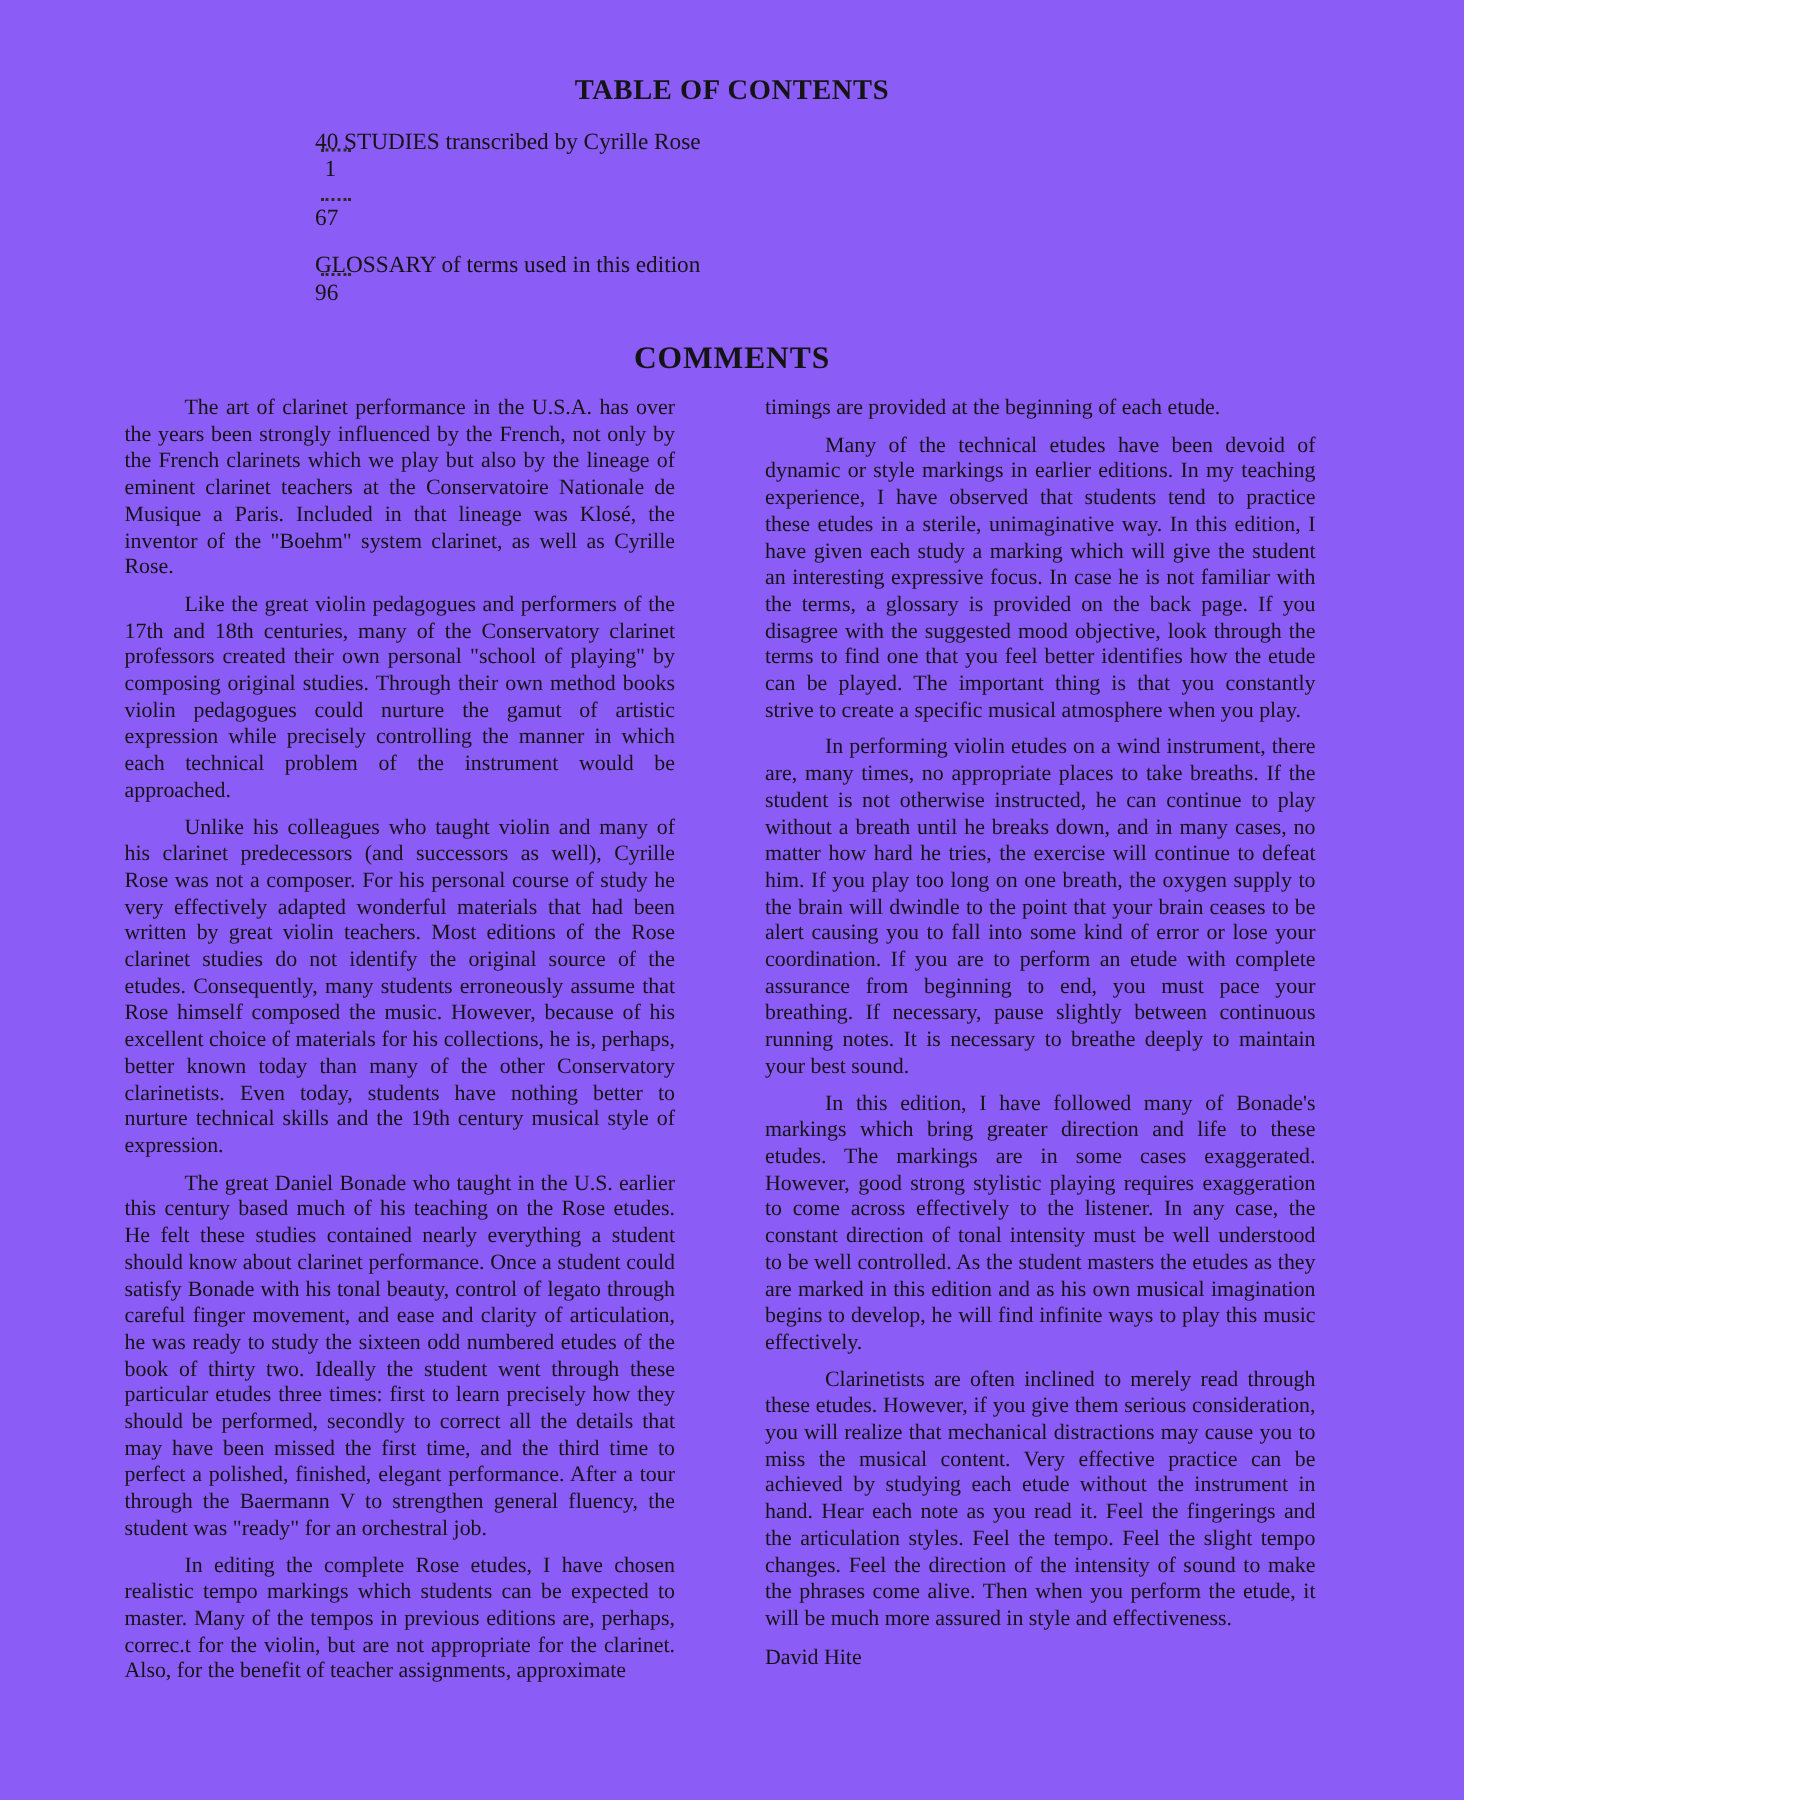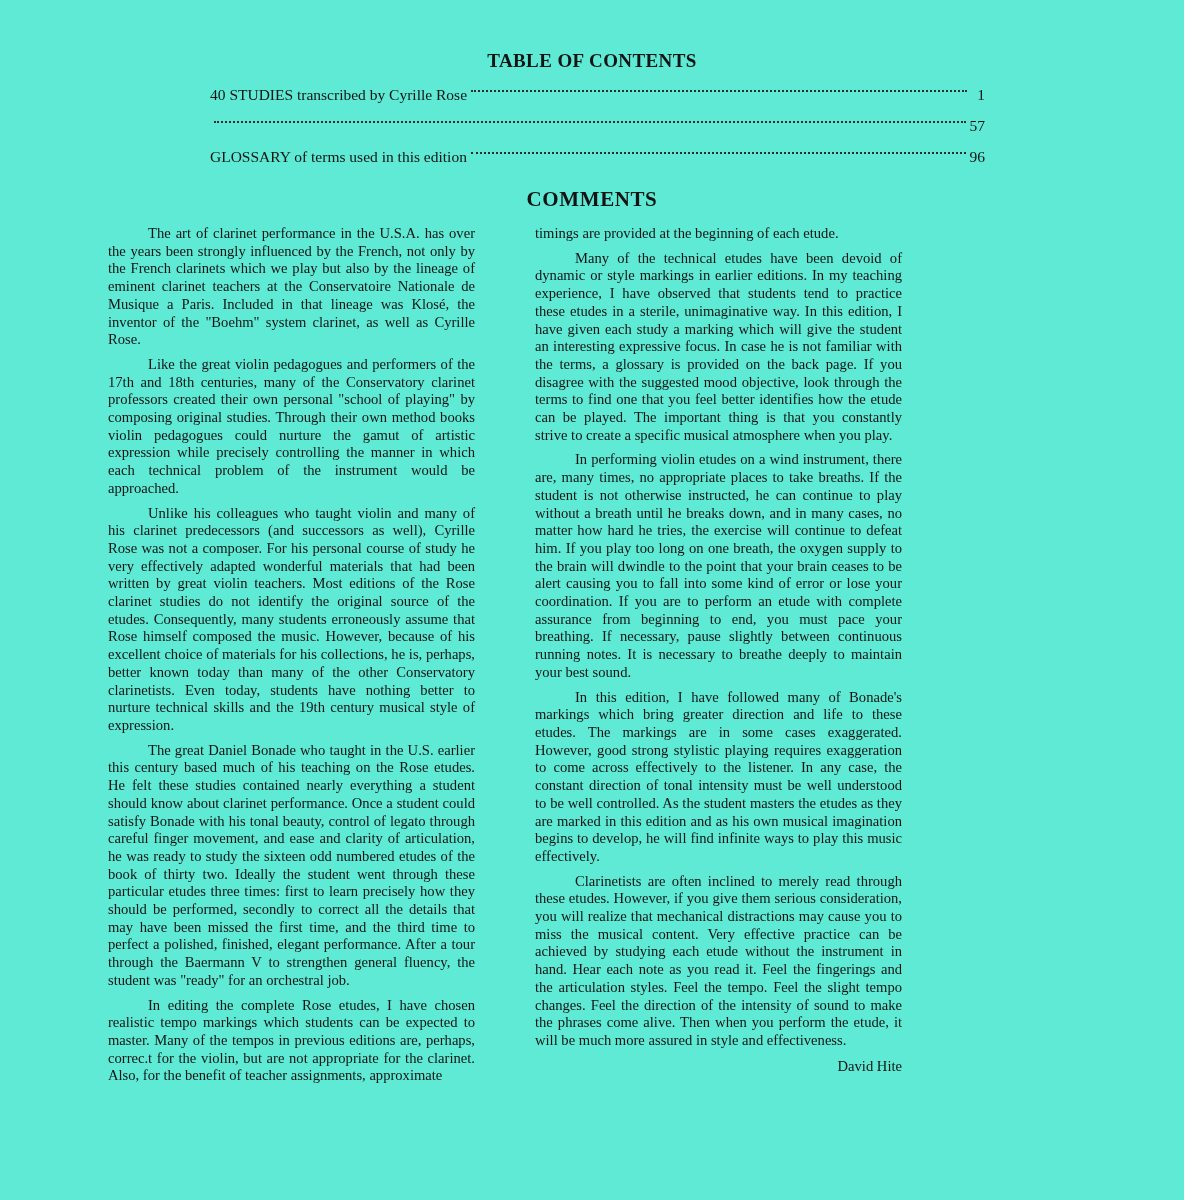--- a/index.html
+++ b/index.html
@@ -4,23 +4,23 @@
 <style>
   html, body {
     margin: 0;
     padding: 0;
     background: #ffffff;
     color: #141414;
     font-family: "Liberation Serif", serif;
   }
   .page {
     position: relative;
-    width: 1184px;
+    width: 976px;
     height: 1200px;
-    background: #5eead4;
+    background: #8b5cf6;
     overflow: hidden;
   }
   
   .toc-title {
     margin: 0;
     padding-top: 50px;
     text-align: center;
     font-size: 19px;
     font-weight: bold;
     letter-spacing: 0.4px;
@@ -29,24 +29,25 @@
     margin-left: 210px;
     width: 775px;
   }
   .beg-page {
     text-align: right;
     font-size: 15px;
     margin-top: 11px;
   }
   .toc-row {
     display: flex;
-    align-items: center;
+    align-items: flex-start;
     font-size: 15.5px;
     margin-top: 14.5px;
     line-height: 16.5px;
+    flex-direction: column;
   }
   .toc-label { white-space: nowrap; }
   .toc-leader {
     flex: 1 1 auto;
     border-bottom: 2px dotted #2a2a2a;
     margin: 0 4px;
     transform: translateY(-4px);
     min-width: 20px;
   }
   .toc-page {
@@ -58,62 +59,62 @@
   .comments-title {
     margin: 0;
     padding-top: 22px;
     text-align: center;
     font-size: 21px;
     font-weight: bold;
     letter-spacing: 0.6px;
   }
   .columns {
     display: flex;
-    margin-left: 108px;
+    margin-left: 83px;
     width: 794px;
     gap: 60px;
     margin-top: 13px;
   }
   .column {
     width: 377px;
     text-align: justify;
     font-size: 14.6px;
     line-height: 17.7px;
     hyphens: none;
   }
   .column p {
     margin: 0 0 7px 0;
     text-indent: 40px;
   }
   .column p.continuation {
     text-indent: 0;
   }
   .signature {
-    text-align: right;
+    text-align: left;
     margin-top: 8px;
     font-size: 14.6px;
   }
 </style>
 </head>
 <body>
 
 <div class="page">
 
   <h1 class="toc-title">TABLE OF CONTENTS</h1>
 
   <div class="toc-block">
 
     <div class="toc-row">
       <span class="toc-label">40 STUDIES transcribed by Cyrille Rose</span>
       <span class="toc-leader"></span>
       <span class="toc-page">1</span>
     </div>
     <div class="toc-row">
       <span class="toc-leader"></span>
-      <span class="toc-page">57</span>
+      <span class="toc-page">67</span>
     </div>
     <div class="toc-row">
       <span class="toc-label">GLOSSARY of terms used in this edition</span>
       <span class="toc-leader"></span>
       <span class="toc-page">96</span>
     </div>
   </div>
 
   <h2 class="comments-title">COMMENTS</h2>
 

